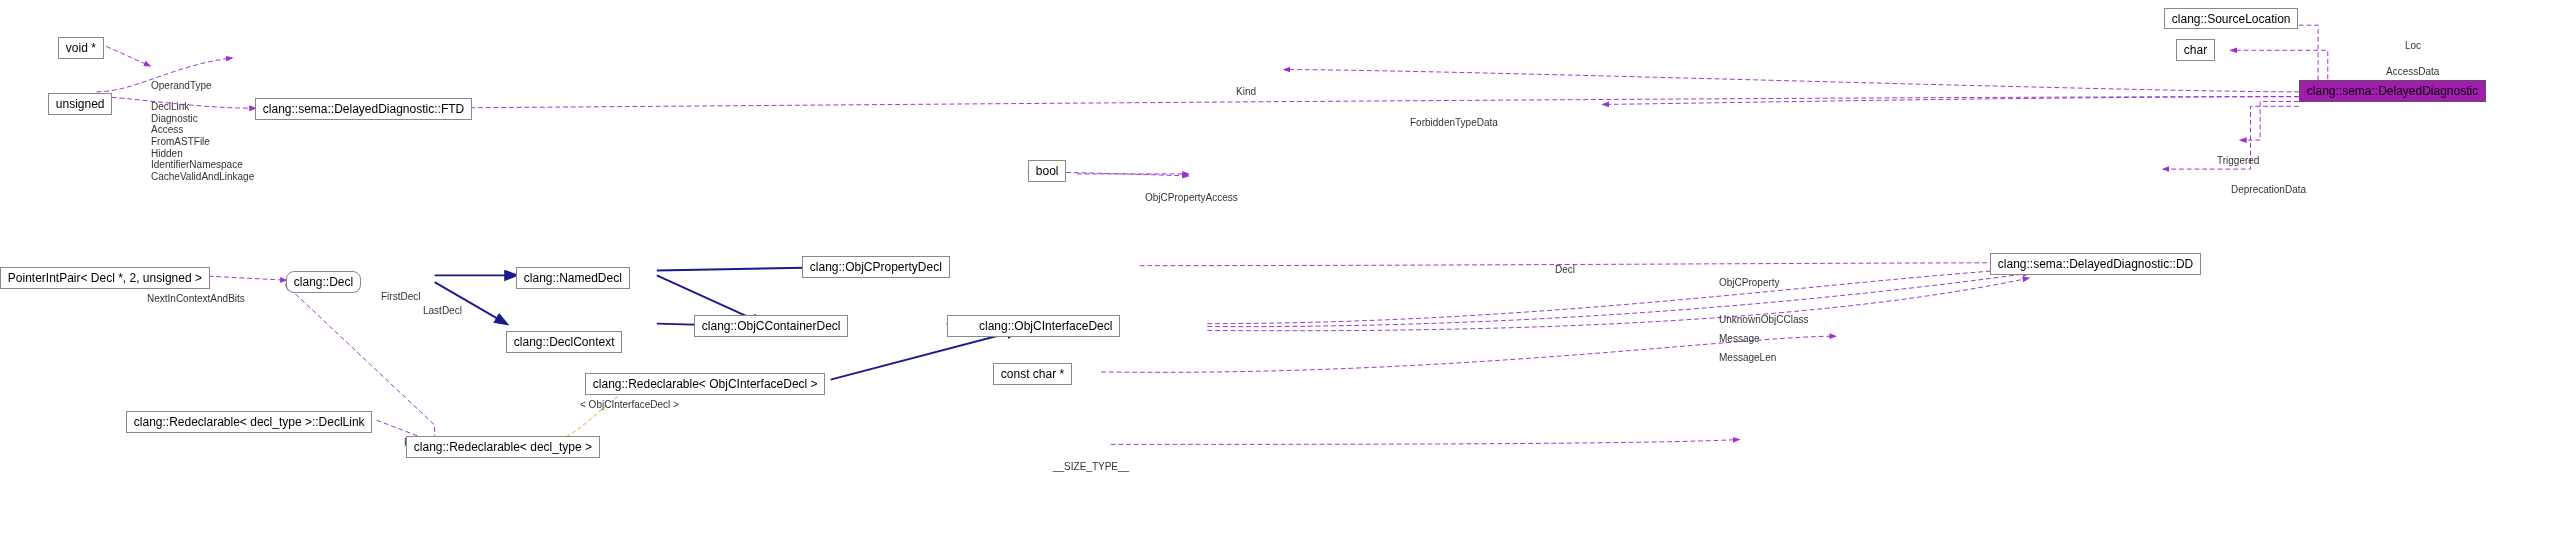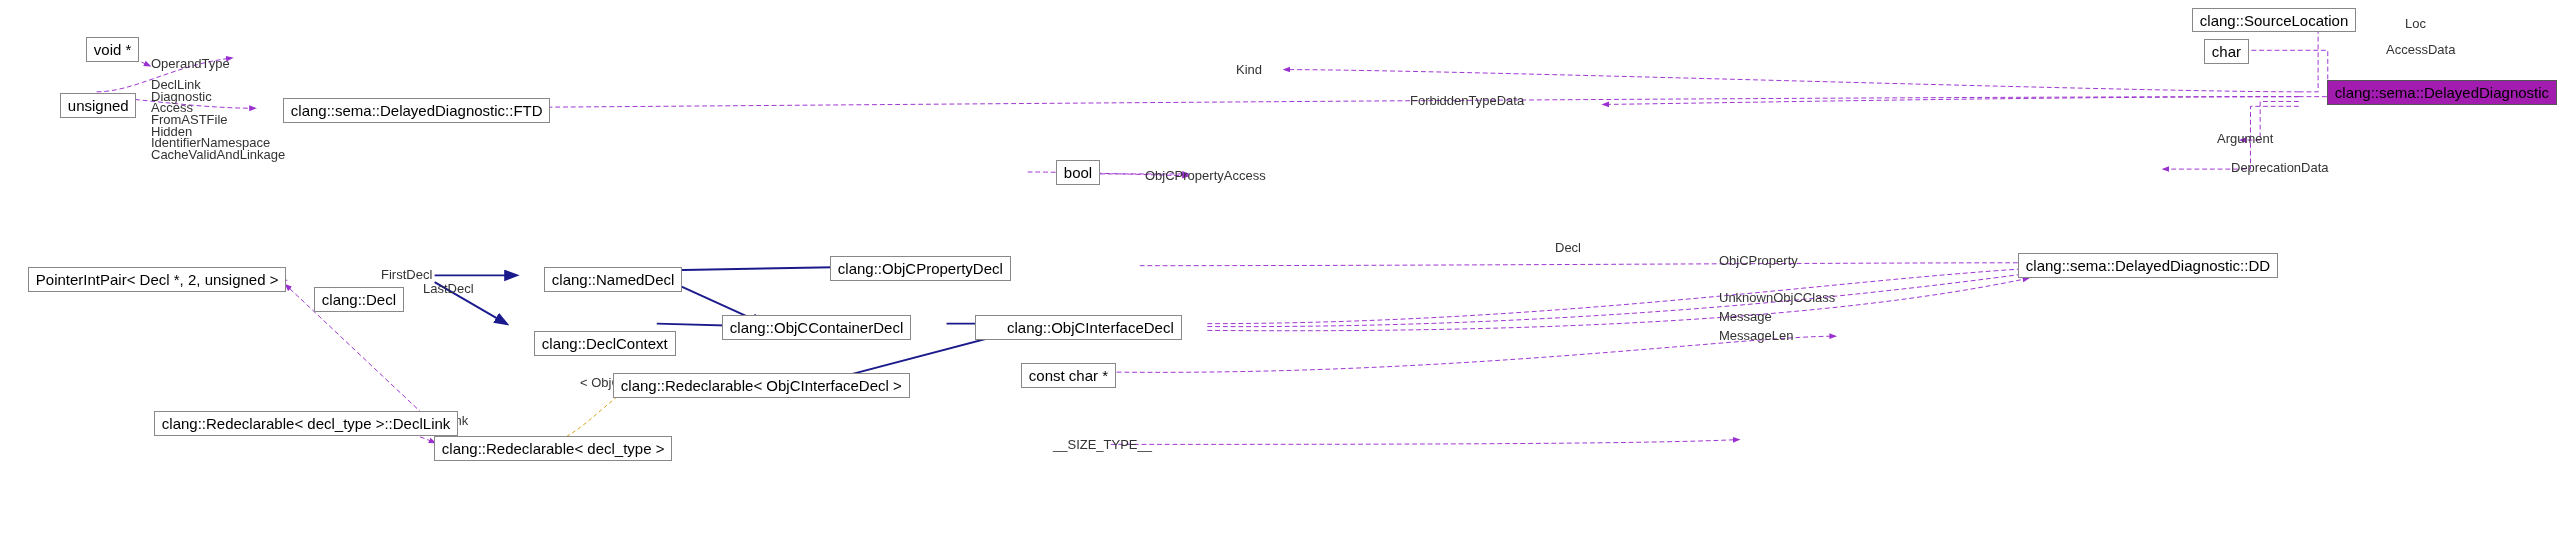--- a/index.html
+++ b/index.html
@@ -16,36 +16,36 @@
       position: relative;
       width: 2576px;
       height: 542px;
       overflow: hidden;
     }
     .node {
       position: absolute;
       border: 1px solid #888;
       background: #fff;
       padding: 2.9px 6.8px;
-      font-size: 15px;
+      font-size: 12px;
       white-space: nowrap;
       z-index: 10;
-      margin-left: 28px;
     }
     .node.highlighted {
       background: #a21caf;
       border: 1.9px solid #555;
     }
     .node-label {
       position: absolute;
-      font-size: 13px;
+      font-size: 10px;
       background: transparent;
       white-space: nowrap;
       z-index: 5;
       color: #333;
+      margin-top: 24px;
     }
     svg.edges {
       position: absolute;
       top: 0; left: 0;
       width: 2576px;
       height: 542px;
       z-index: 1;
     }
   </style>
 </head>
@@ -127,31 +127,31 @@
 
     <path d="M1064,178 C1080,178 1100,178 1230,182" stroke="#9b30d0" stroke-dasharray="5,3" fill="none" marker-end="url(#arrow-purple)"></path>
   </svg>
 
   <div class="node highlighted" style="left:2299px; top:80px;">clang::sema::DelayedDiagnostic</div>
 
   <div class="node" style="left:2164px; top:7.7px;">clang::SourceLocation</div>
 
   <div class="node" style="left:2176px; top:39px;">char</div>
 
-  <div class="node" style="left:32px; top:93px;">unsigned</div>
+  <div class="node" style="left:48px; top:93px;">unsigned</div>
 
   <div class="node" style="left:58px; top:37px;">void *</div>
 
   <div class="node" style="left:1028px; top:160px;">bool</div>
 
   <div class="node" style="left:1990px; top:253px;">clang::sema::DelayedDiagnostic::DD</div>
 
   <div class="node" style="left:255px; top:98px;">clang::sema::DelayedDiagnostic::FTD</div>
 
-  <div class="node" style="left:286px; top:287px;">clang::Decl</div>
+  <div class="node" style="left:286px; top:271px;border-radius:8px;">clang::Decl</div>
 
   <div class="node" style="left:516px; top:267px;">clang::NamedDecl</div>
 
   <div class="node" style="left:506px; top:331px;">clang::DeclContext</div>
 
   <div class="node" style="left:802px; top:256px;">clang::ObjCPropertyDecl</div>
 
   <div class="node" style="left:694px; top:315px;">clang::ObjCContainerDecl</div>
 
   <div class="node" style="left:947px; top:315px;padding-left:31px;">clang::ObjCInterfaceDecl</div>
@@ -163,21 +163,21 @@
   <div class="node" style="left:585px; top:373px;">clang::Redeclarable&lt; ObjCInterfaceDecl &gt;</div>
 
   <div class="node" style="left:0px; top:267px;">PointerIntPair&lt; Decl *, 2, unsigned &gt;</div>
 
   <div class="node" style="left:993px; top:363px;">const char *</div>
 
   <div class="node-label" style="left:2405px; top:15.5px;">Loc</div>
   <div class="node-label" style="left:2386px; top:42px;">AccessData</div>
   <div class="node-label" style="left:1236px; top:62px;">Kind</div>
   <div class="node-label" style="left:1410px; top:93px;">ForbiddenTypeData</div>
-  <div class="node-label" style="left:2217px; top:131px;">Argument</div>
+  <div class="node-label" style="left:2217px; top:131px;">Triggered</div>
   <div class="node-label" style="left:2231px; top:160px;">DeprecationData</div>
   <div class="node-label" style="left:1145px; top:168px;">ObjCPropertyAccess</div>
   <div class="node-label" style="left:1555px; top:240px;">Decl</div>
   <div class="node-label" style="left:1719px; top:253px;">ObjCProperty</div>
   <div class="node-label" style="left:1719px; top:290px;">UnknownObjCClass</div>
   <div class="node-label" style="left:1719px; top:309px;">Message</div>
   <div class="node-label" style="left:1719px; top:328px;">MessageLen</div>
   <div class="node-label" style="left:151px; top:56px;">OperandType</div>
   <div class="node-label" style="left:151px; top:77px;">DeclLink</div>
   <div class="node-label" style="left:151px; top:89px;">Diagnostic</div>

